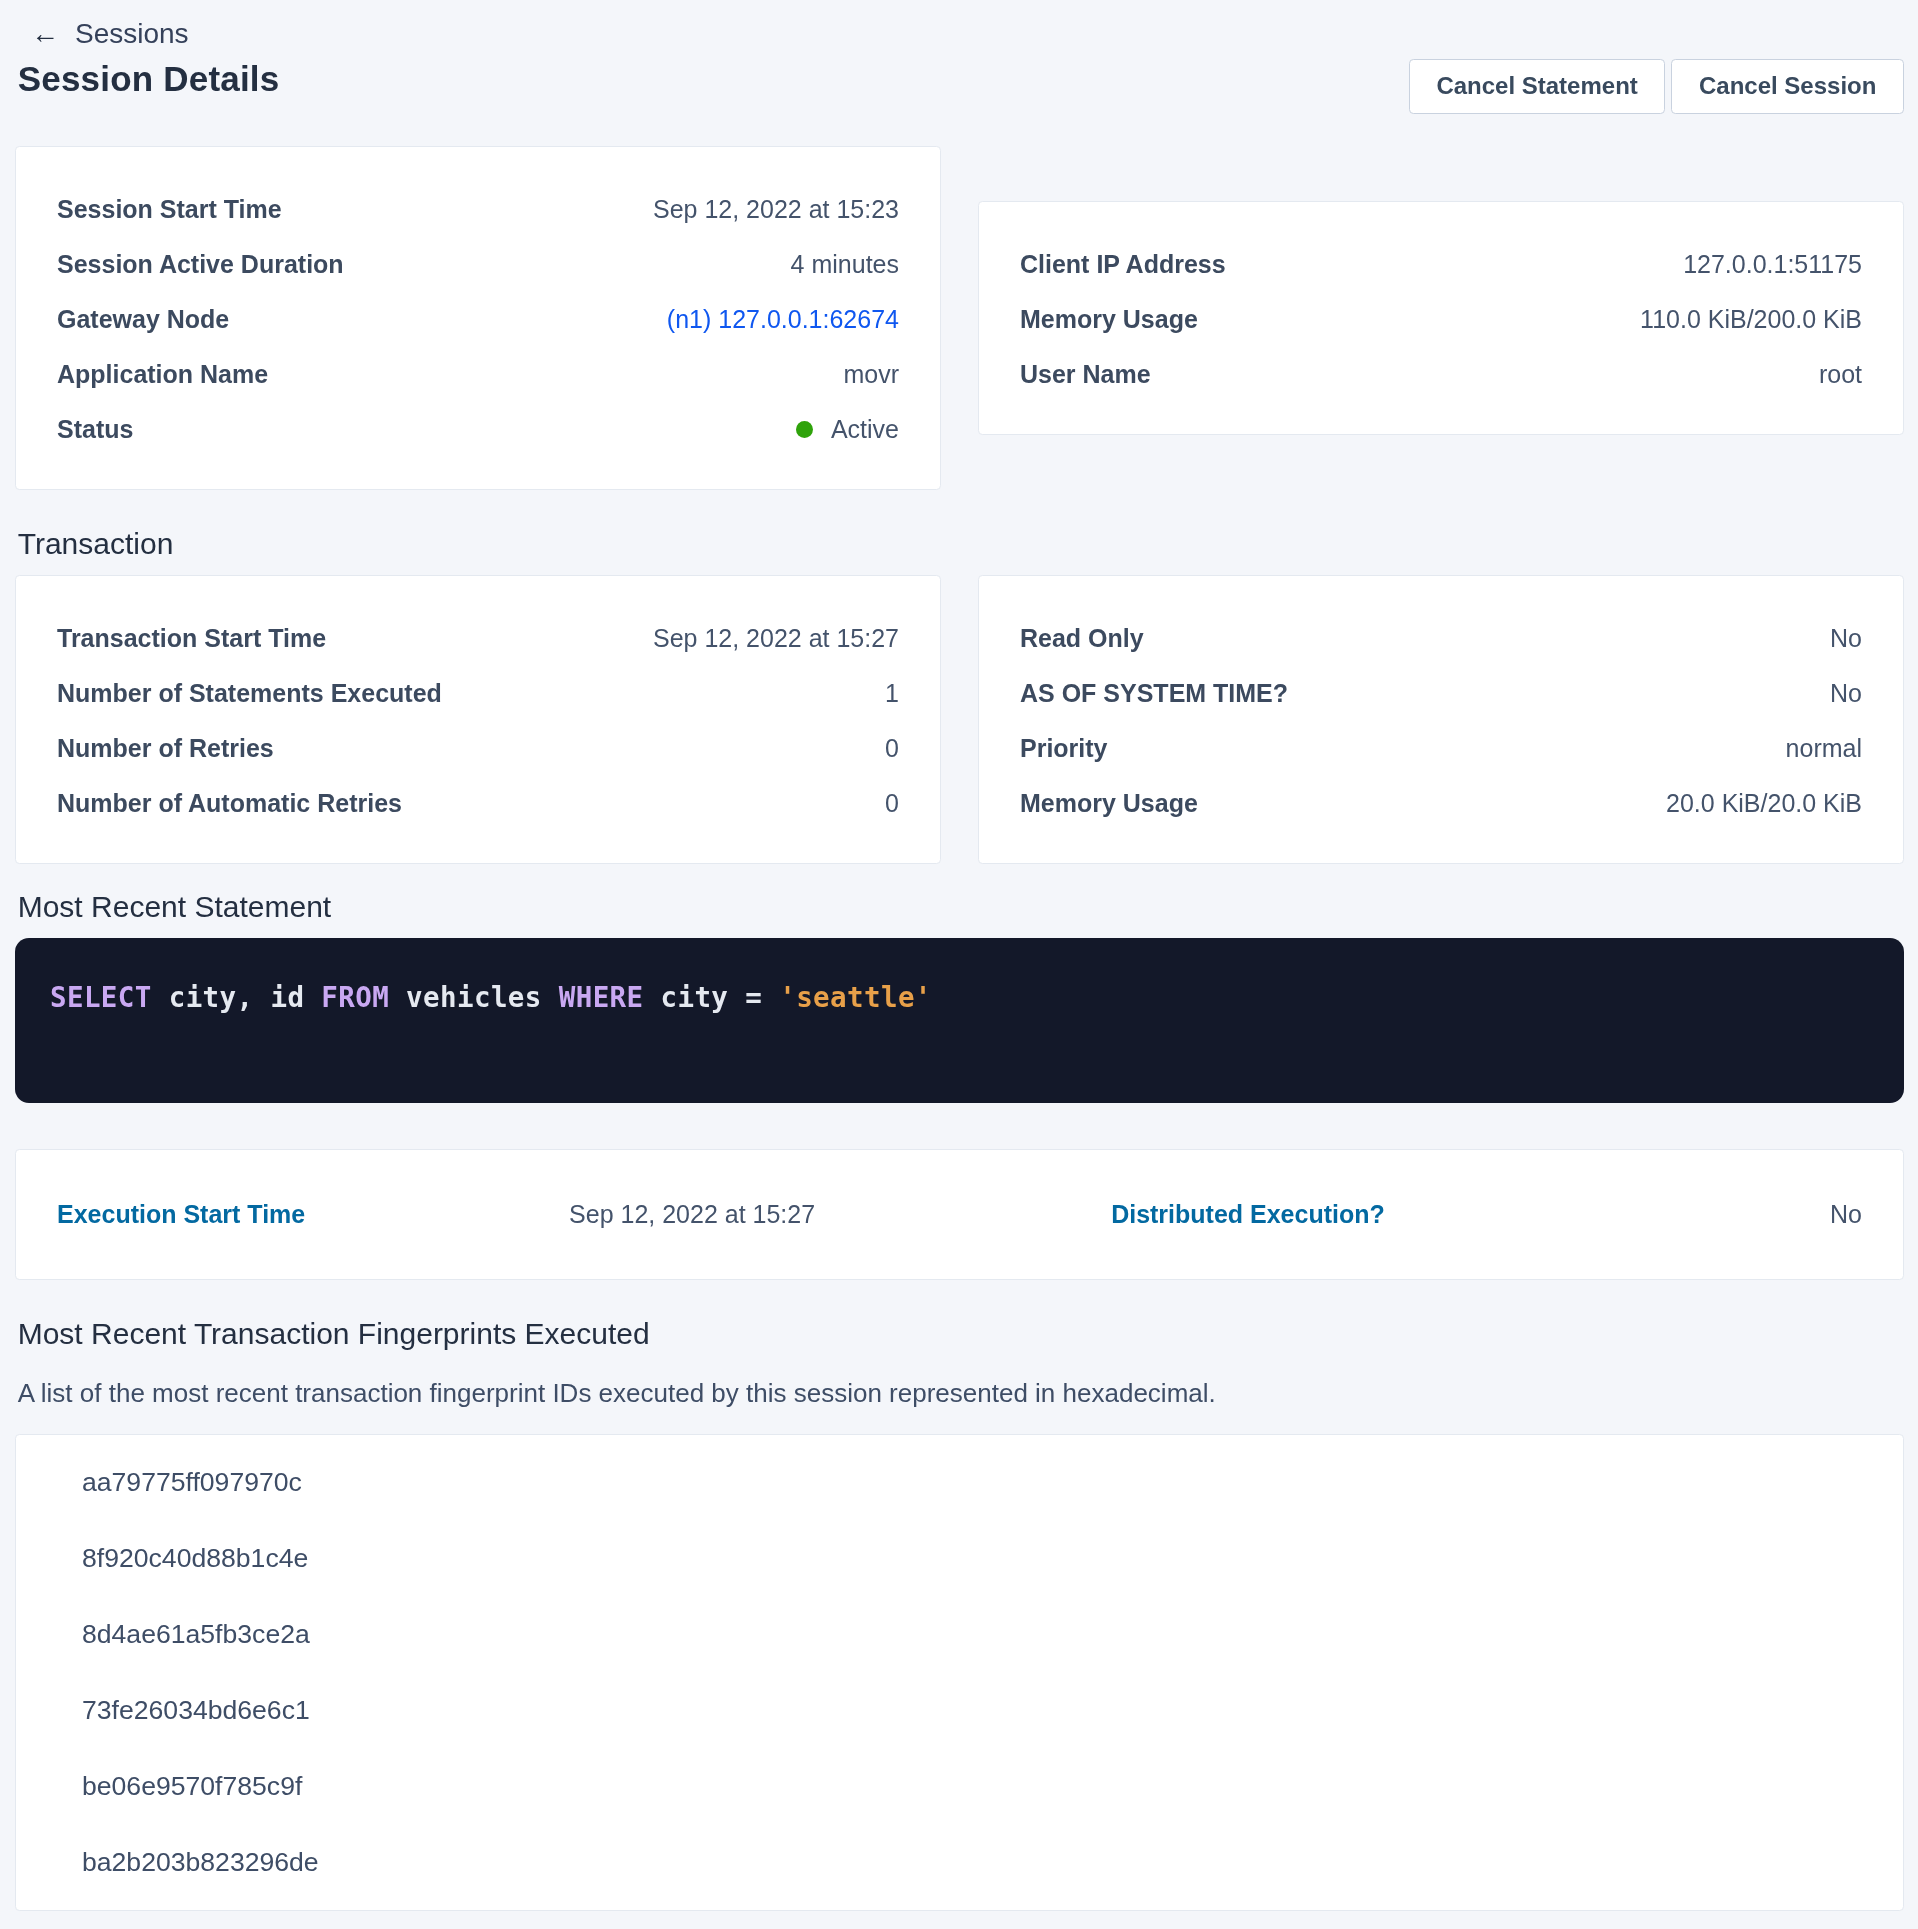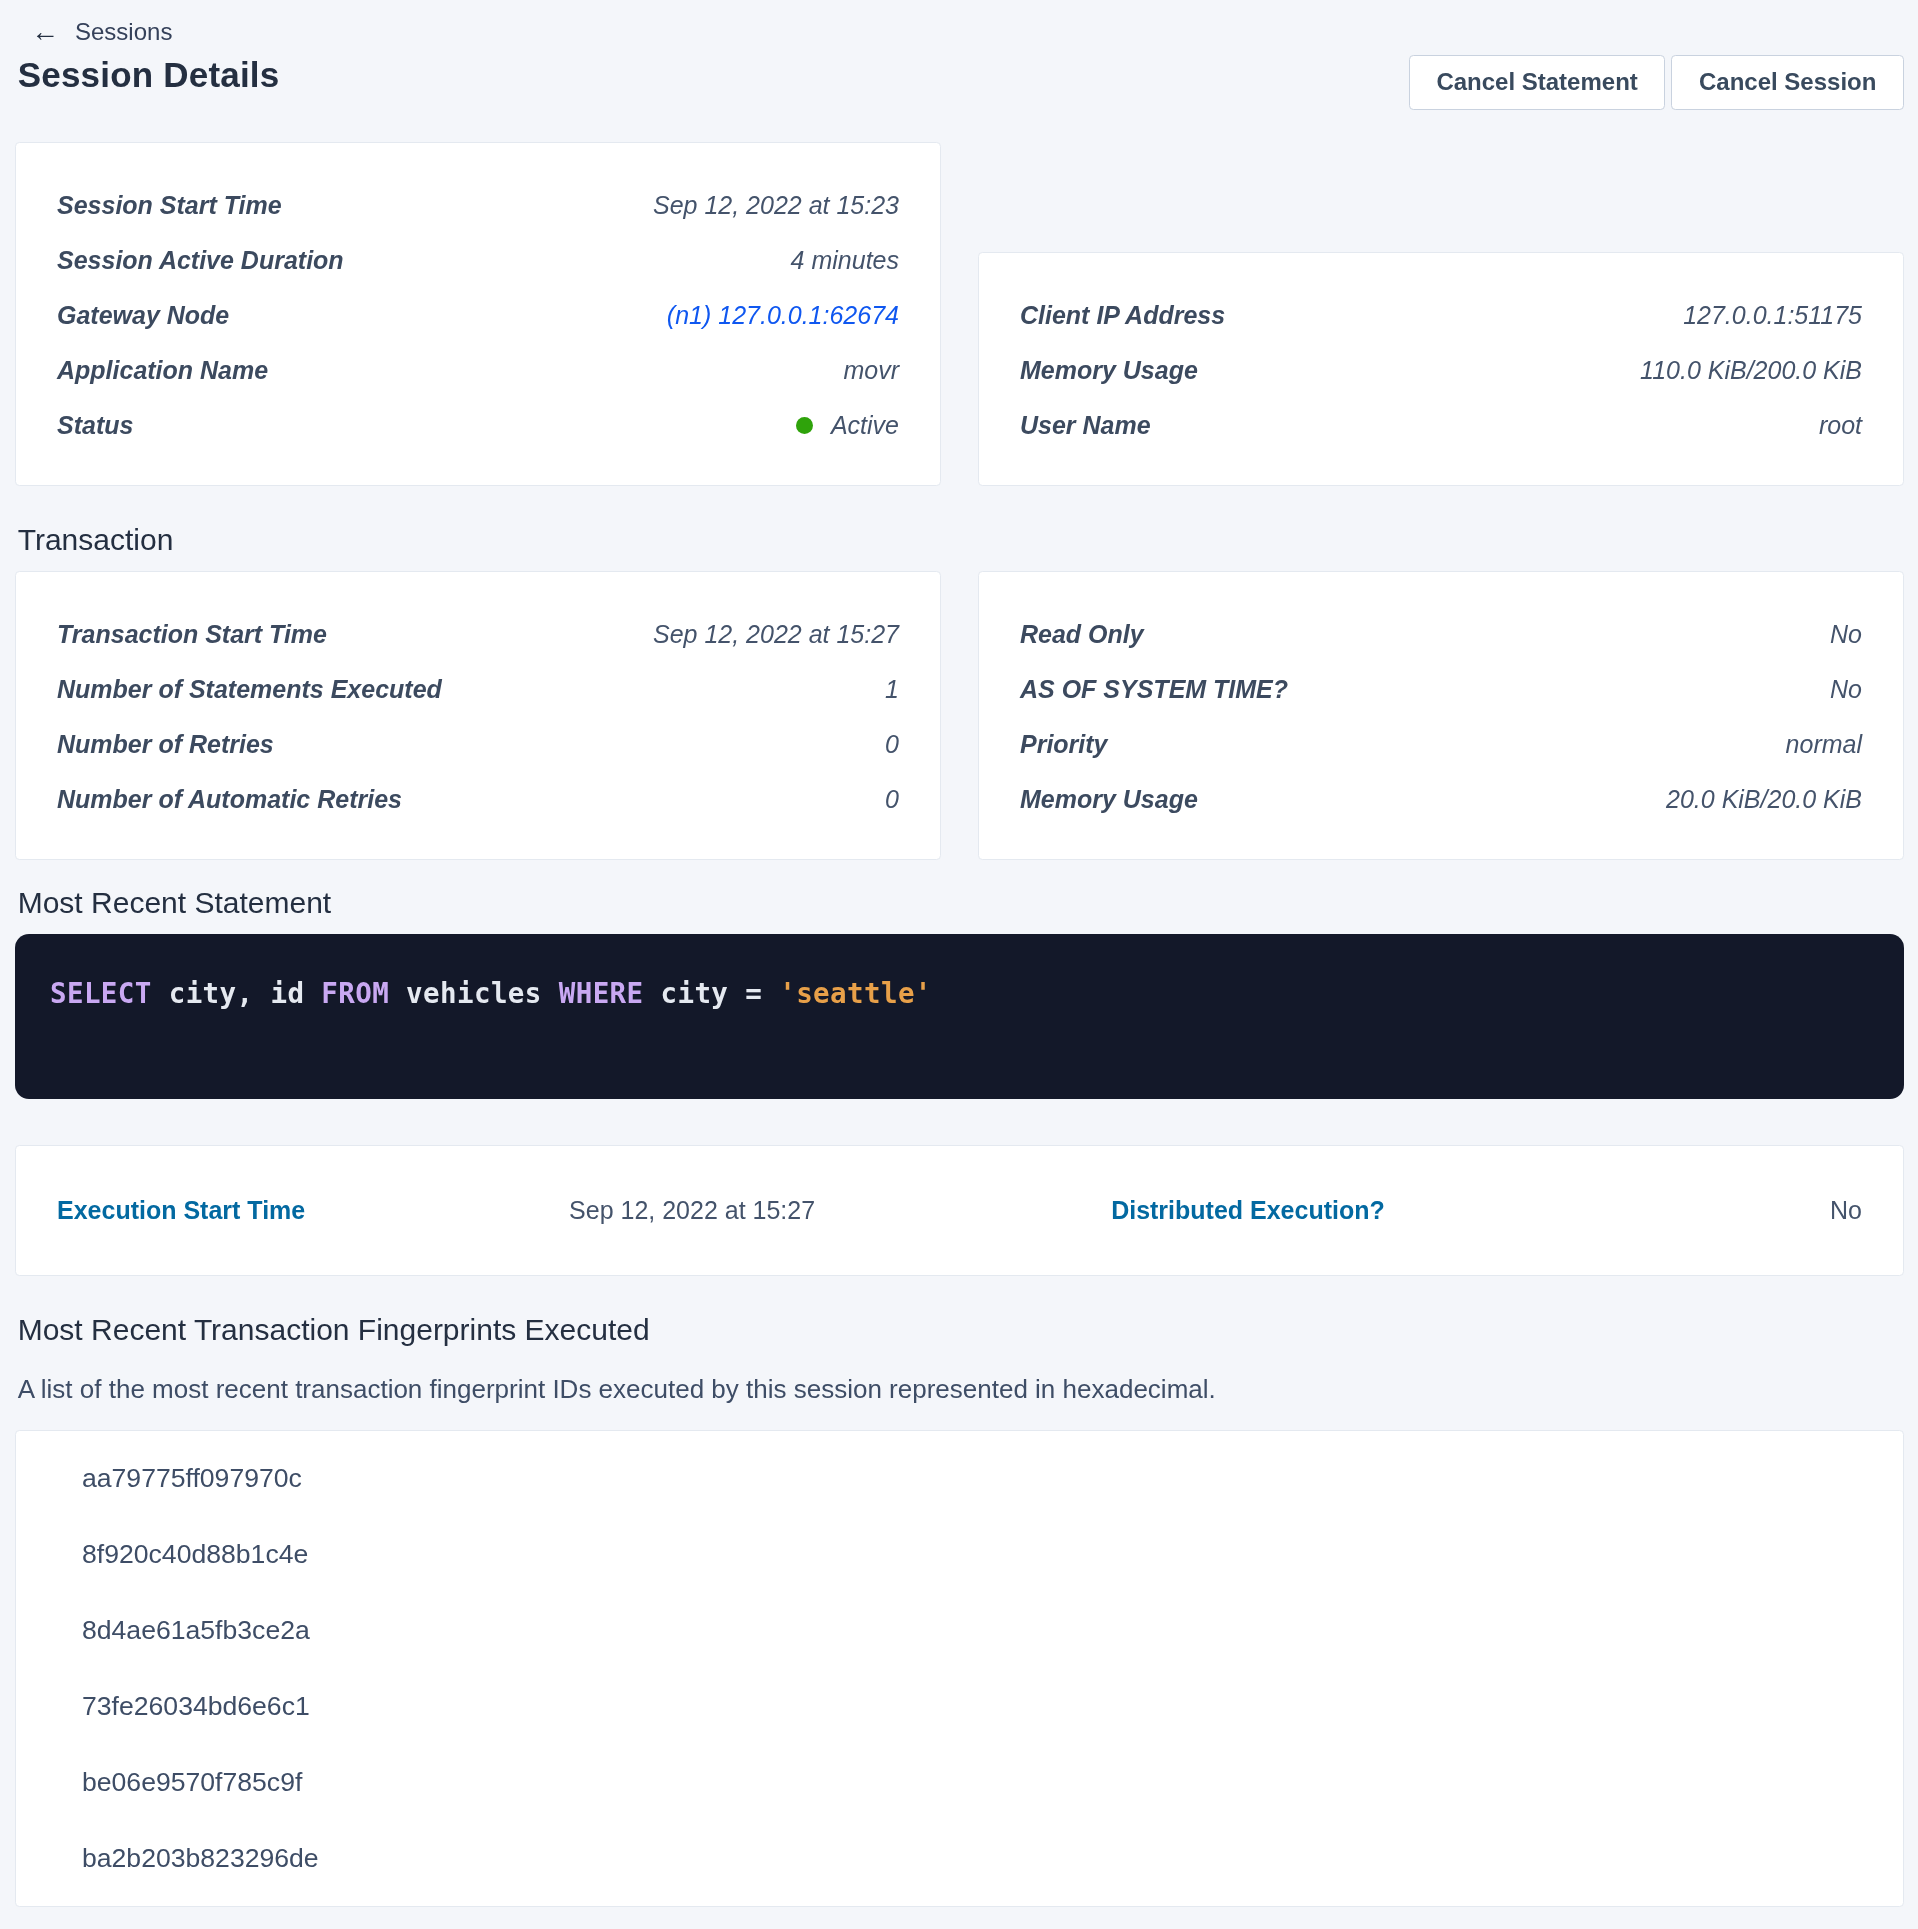--- a/index.html
+++ b/index.html
@@ -4,32 +4,32 @@
 <style>
   * { margin: 0; padding: 0; box-sizing: border-box; }
   html, body { width: 1919px; background: #f4f6fa; font-family: "Liberation Sans", sans-serif; }
   body { min-height: 1929px; color: #3c4a5f; }
   .page { padding: 12.4px 15px 26.6px 15px; }
 
   
   .backnav { display: inline-flex; align-items: center; gap: 16px; padding: 5.3px 3.5px 5.3px 16px;
              cursor: pointer; color: #35415a; }
   .backnav .arrow { font-size: 28px; line-height: 28px; color: #242f41; }
-  .backnav .backlabel { font-size: 24px; }
+  .backnav .backlabel { font-size: 28px; }
 
   
   .header { display: flex; align-items: flex-start; justify-content: space-between; margin-top: 4px; }
   .title { font-size: 35px; font-weight: bold; color: #242f41; letter-spacing: 0.2px; padding-left: 2.7px; }
   .actions { display: flex; gap: 6px; }
   .btn { background: #ffffff; border: 0.9px solid #c9d2df; border-radius: 4.4px;
          font-size: 24px; font-weight: bold; color: #394a5e; padding: 12.4px 26.6px;
          font-family: "Liberation Sans", sans-serif; cursor: pointer; }
 
   
-  .cards-row { display: flex; gap: 37px; align-items: flex-end; margin-top: 32px; font-style: italic; }
+  .cards-row { display: flex; gap: 37px; align-items: center; margin-top: 32px; }
   .card { background: #ffffff; border: 0.9px solid #e4e9f0; border-radius: 4.4px;
           padding: 35px 41px 32px 41px; flex: 1; }
   .kv { display: flex; justify-content: space-between; align-items: center; height: 55px; }
   .kv .k { font-size: 25px; font-weight: bold; color: #3c4a5f; }
   .kv .v { font-size: 25px; color: #44536b; }
   .kv .v.link { color: #0f57f0; cursor: pointer; }
   .status-wrap { display: inline-flex; align-items: center; gap: 17.7px; }
   .dot { width: 17px; height: 17px; border-radius: 50%; background: #2fa30b; display: inline-block; }
 
   

